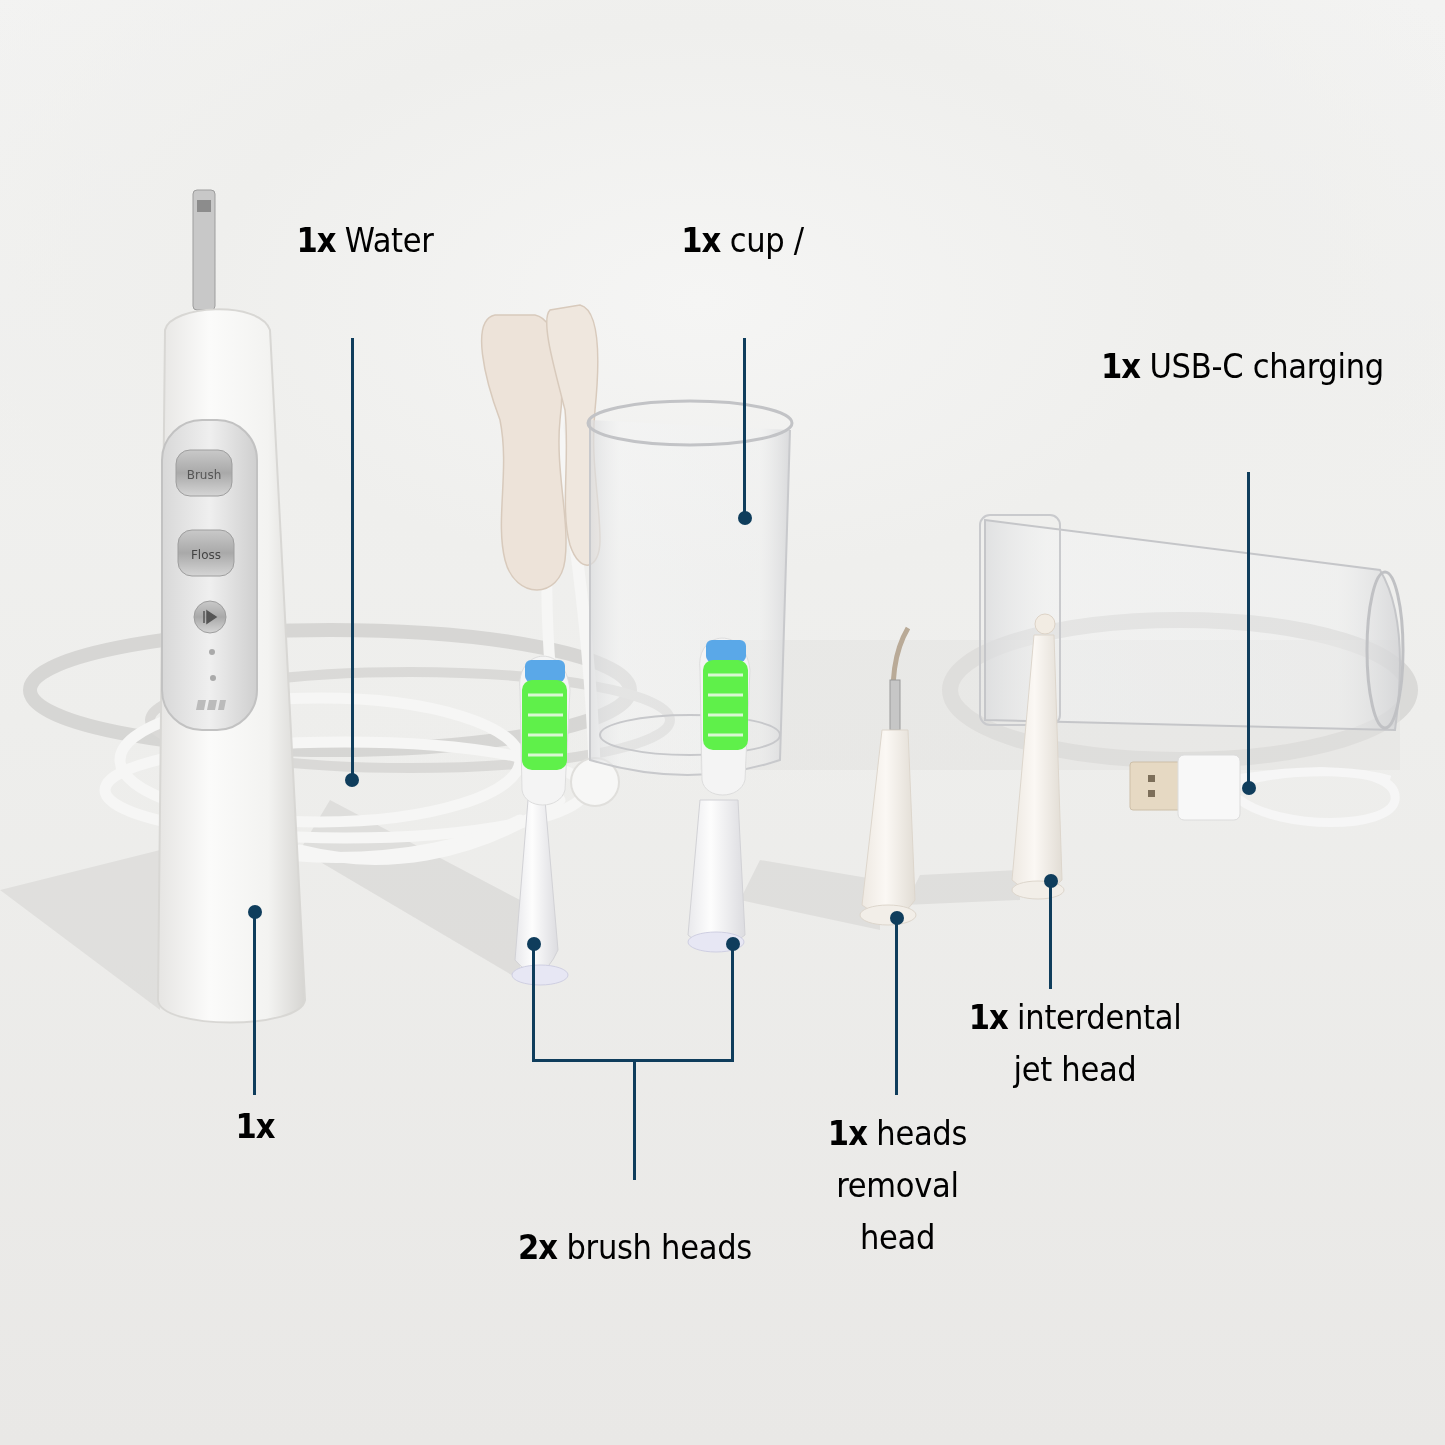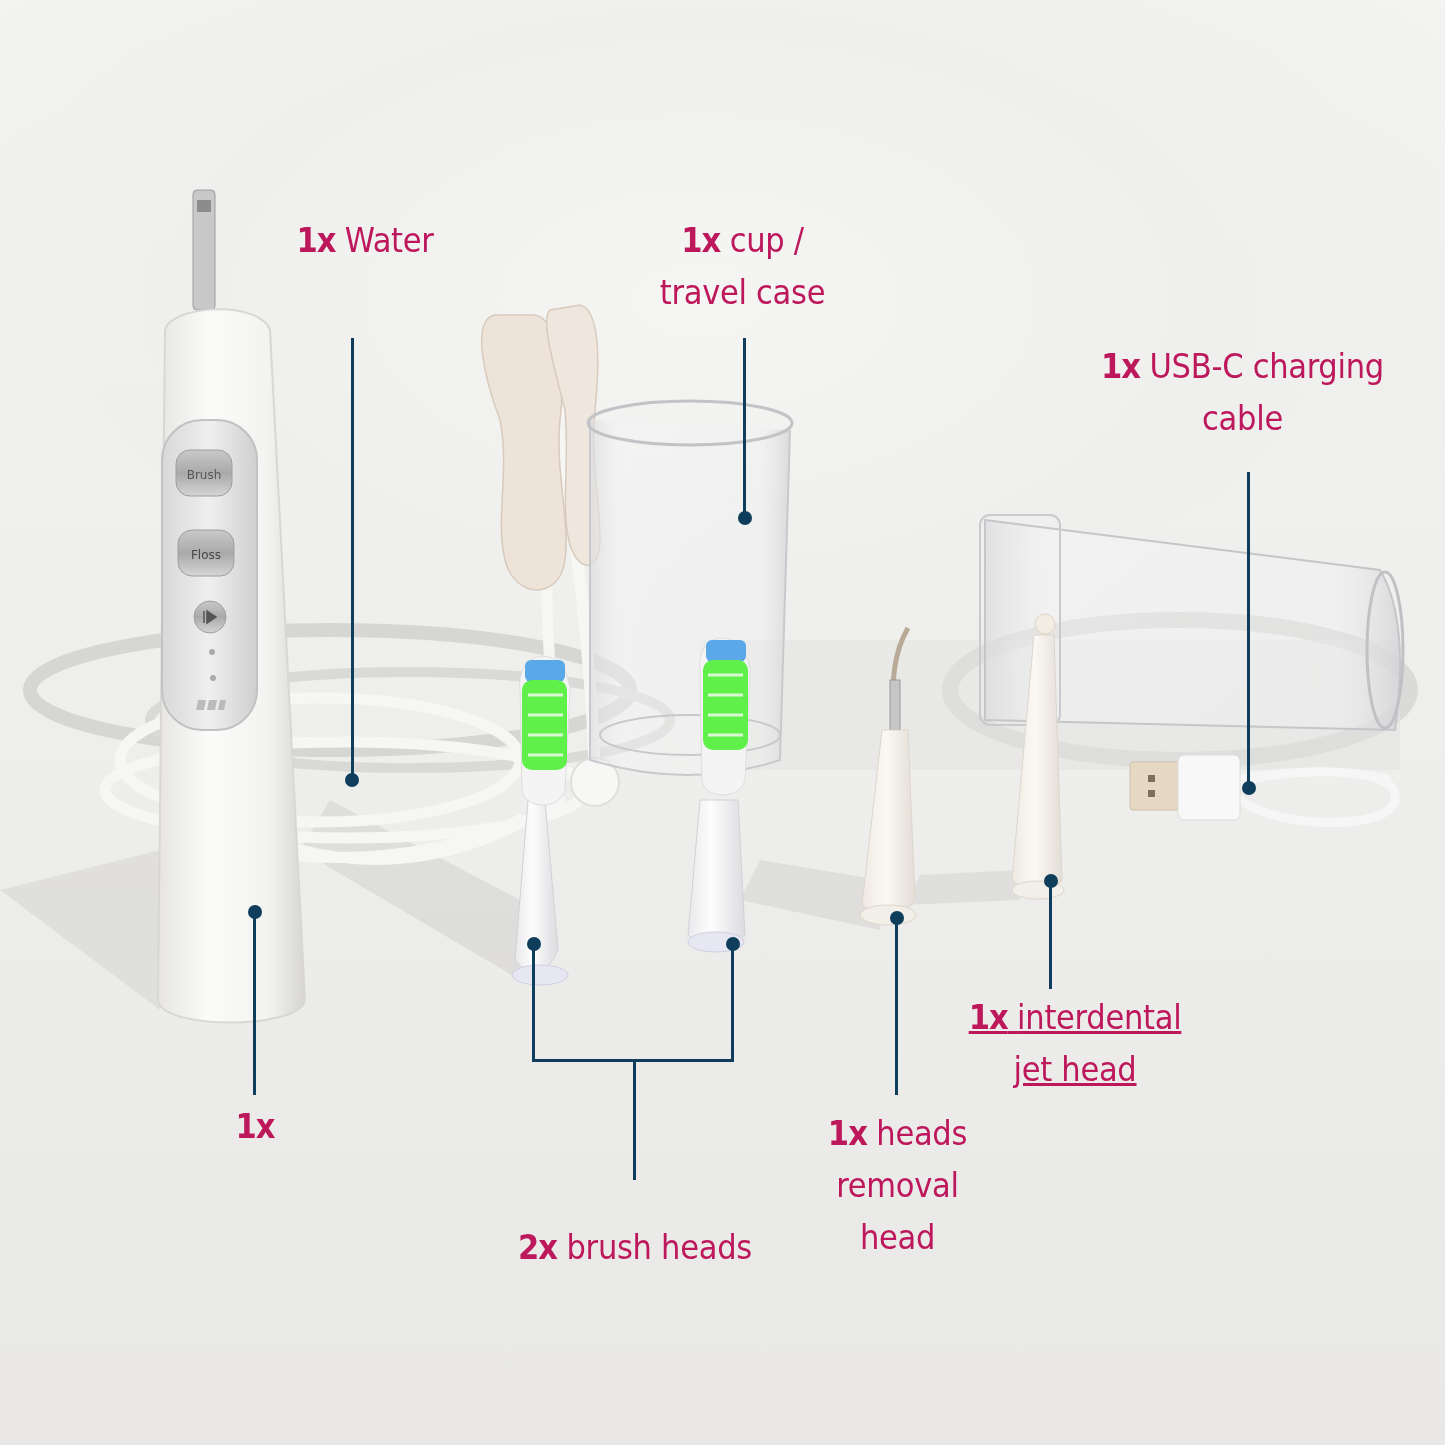--- a/index.html
+++ b/index.html
@@ -10,21 +10,21 @@
     }
     .stage {
       position: absolute; inset: 0;
       background:
         radial-gradient(ellipse 900px 500px at 700px 300px, #f5f5f4 0%, #efefed 55%, rgba(239,239,237,0) 100%),
         linear-gradient(180deg, #f3f3f2 0%, #eeeeec 50%, #e9e8e6 100%);
     }
     svg.scene { position: absolute; left: 0; top: 0; }
     .label {
       position: absolute;
-      color: #be185d;
+      color: #000000;
       font-family: "DejaVu Sans Condensed", "DejaVu Sans", sans-serif;
       font-stretch: condensed;
       font-size: 34px;
       line-height: 52px;
       text-align: center;
       letter-spacing: -0.3px;
       white-space: nowrap;
     }
     .label b { font-weight: 800; letter-spacing: -1px; }
     .line { position: absolute; background: #0f3d5c; }
@@ -188,38 +188,36 @@
 
 <div class="dot" style="left:1044px; top:874px;"></div>
 <div class="line" style="left:1049px; top:881px; width:3px; height:108px;"></div>
 
 <div class="label" style="left:270px; top:214px; width:190px;">
   <div><b>1x</b> <span>Water</span></div>
 </div>
 
 <div class="label" style="left:630px; top:214px; width:225px;">
   <div><b>1x</b> <span>cup /</span></div>
-  <div>travel case</div>
 </div>
 
 <div class="label" style="left:1075px; top:340px; width:335px;">
   <div><b>1x</b> <span>USB-C charging</span></div>
-  <div>cable</div>
 </div>
 
 <div class="label" style="left:145px; top:1100px; width:220px;">
   <div><b>1x</b></div>
 </div>
 
 <div class="label" style="left:490px; top:1194px; width:290px;margin-top:27px;">
   <div><b>2x</b> <span>brush heads</span></div>
 </div>
 
 <div class="label" style="left:805px; top:1107px; width:185px;">
   <div><b>1x</b> <span>heads</span></div>
   <div>removal</div>
   <div>head</div>
 </div>
 
-<div class="label" style="left:945px; top:991px; width:260px;text-decoration:underline;">
+<div class="label" style="left:945px; top:991px; width:260px;">
   <div><b>1x</b> <span>interdental</span></div>
   <div>jet head</div>
 </div>
 
 </body></html>

